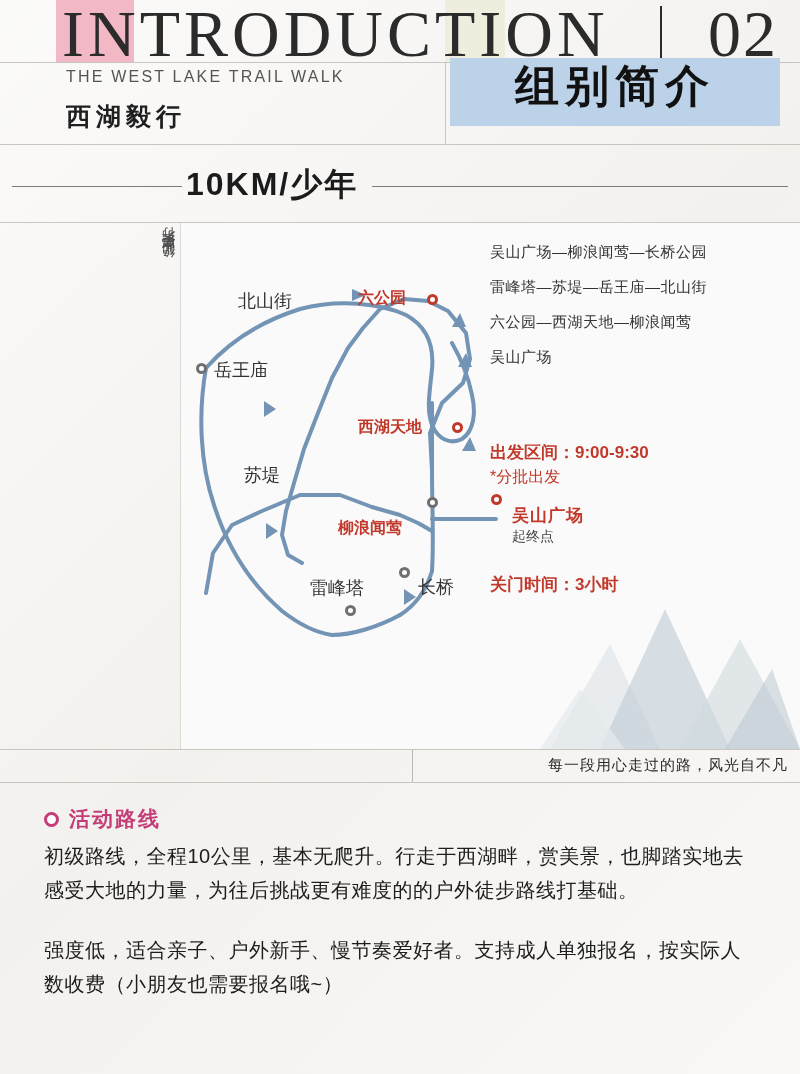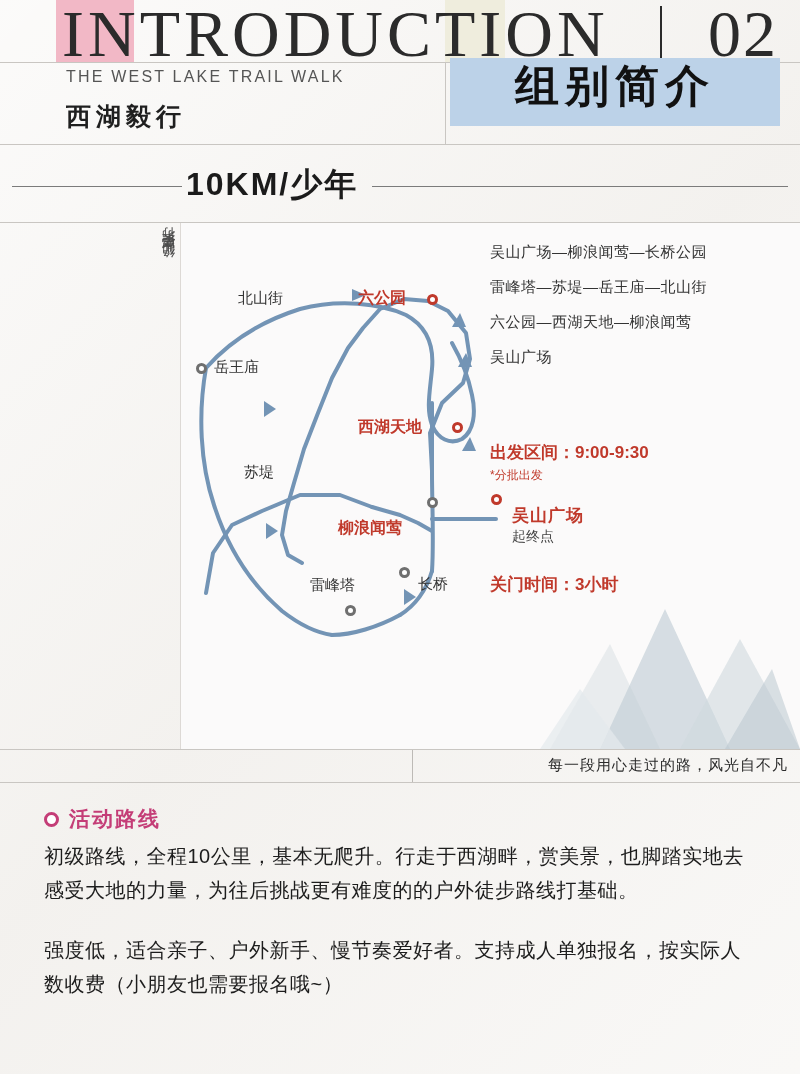--- a/index.html
+++ b/index.html
@@ -97,27 +97,27 @@
 
   .mountains { position: absolute; right: 0; bottom: 0; width: 260px; height: 200px; opacity: .75; }
 
   .route-svg { position: absolute; left: 0; top: 0; }
 
   .node {
     position: absolute; width: 11px; height: 11px; border-radius: 50%;
     background: #fff; border: 3px solid #c0392b;
   }
   .node.plain { border-color: #6f6f6f; }
-  .lbl { position: absolute; font-size: 15px; color: #333; white-space: nowrap; }
+  .lbl { position: absolute; font-size: 18px; color: #333; white-space: nowrap; }
   .lbl.red { color: #c0392b; font-weight: 700; font-size: 16px; }
 
   .info-list { position: absolute; left: 490px; top: 20px; }
   .info-list .row { font-size: 15px; color: #333; margin-bottom: 16px; letter-spacing: 0.5px; }
   .info-red { position: absolute; left: 490px; top: 218px; font-size: 17px; color: #c0392b; font-weight: 700; }
-  .info-red-sub { position: absolute; left: 490px; top: 244px; font-size: 12px; color: #c0392b; }
+  .info-red-sub { position: absolute; left: 490px; top: 244px; font-size: 16px; color: #c0392b; }
   .endpoint-label { position: absolute; left: 512px; top: 281px; font-size: 17px; font-weight: 700; color: #c0392b; letter-spacing: 1px;}
   .endpoint-sub { position: absolute; left: 512px; top: 305px; font-size: 14px; color: #444; }
   .close-time { position: absolute; left: 490px; top: 350px; font-size: 17px; color: #c0392b; font-weight: 700; }
 
   
   .quote-bar { position: relative; height: 32px; }
   .quote-vline { position: absolute; left: 412px; top: 0; width: 1px; height: 32px; background: #bdbab6; }
   .quote-text { position: absolute; right: 12px; top: 6px; font-size: 15px; color: #2b2b2b; letter-spacing: 1px; }
 
   

